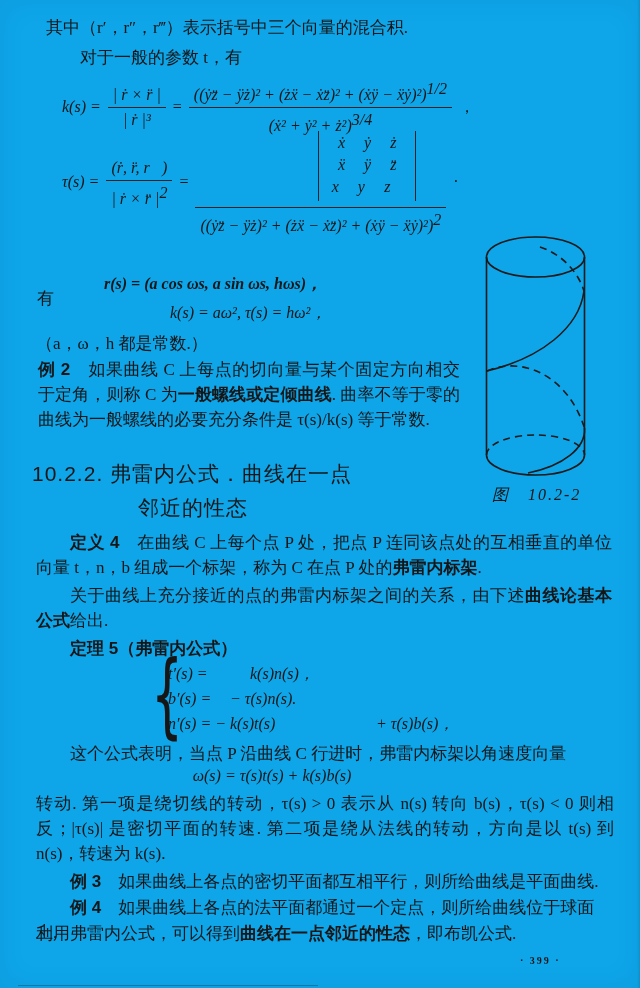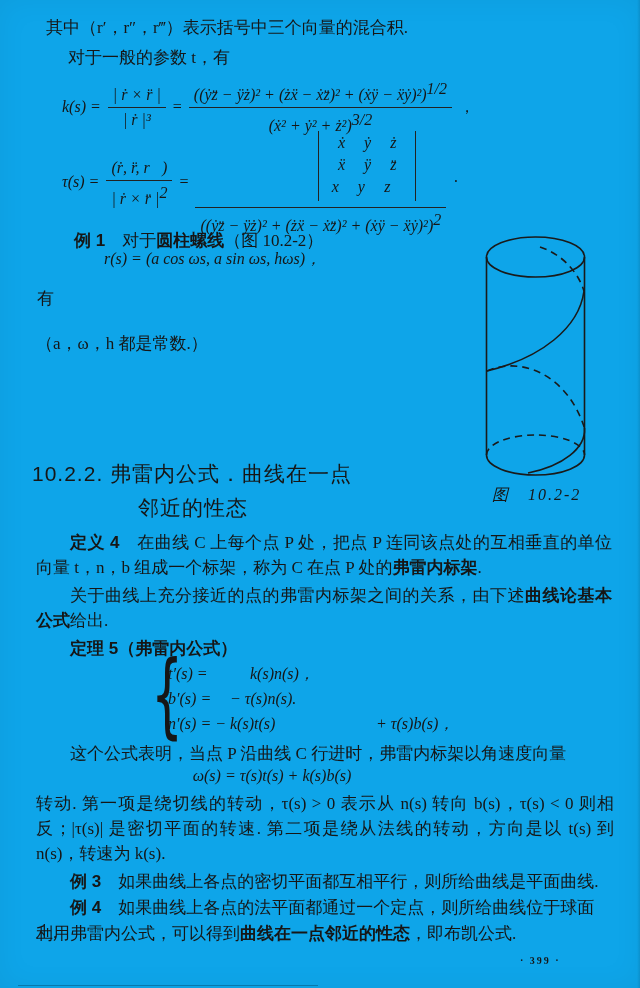--- a/index.html
+++ b/index.html
@@ -55,32 +55,32 @@
   svg .dash{stroke-dasharray:7 5;}
   .scan-edge{position:absolute;right:0;top:0;bottom:0;width:3px;background:linear-gradient(to left,rgba(0,0,0,0.10),transparent);}
   .scan-bottom{position:absolute;left:18px;bottom:2px;width:300px;height:1px;background:rgba(0,0,0,0.25);}
 </style>
 </head>
 <body>
 
 <div class="page">
 
   <div class="abs" style="left:46px;top:15px;width:560px;">其中（r′，r″，r‴）表示括号中三个向量的混合积.</div>
-  <div class="abs" style="left:68px;top:45px;width:520px;">对于一般的参数 t，有</div>
+  <div class="abs" style="left:80px;top:45px;width:520px;">对于一般的参数 t，有</div>
 
   <div class="abs formula" style="left:62px;top:78px;width:560px;">
     <span>k(s) =</span>
     <span class="frac">
       <span class="num">| ṙ × r̈ |</span>
       <span class="den">| ṙ |³</span>
     </span>
     <span class="op">=</span>
     <span class="frac">
       <span class="num"><span>((ẏz̈ − ÿż)² + (żẍ − ẋz̈)² + (ẋÿ − ẍẏ)²)</span><sup>1/2</sup></span>
-      <span class="den"><span>(ẋ² + ẏ² + ż²)</span><sup>3/2</sup></span>
+      <span class="den"><span>(ẋ² + ẏ² + ż²)</span><sup>3/4</sup></span>
     </span>
     <span class="op">，</span>
   </div>
 
   <div class="abs formula" style="left:62px;top:130px;width:570px;">
     <span>τ(s) =</span>
     <span class="frac">
       <span class="num">(ṙ, r̈, r⃛)</span>
       <span class="den"><span>| ṙ × r̈ |</span><sup>2</sup></span>
     </span>
@@ -99,25 +99,26 @@
               <span>y⃛</span>
               <span>z⃛</span>
           </span>
         </span>
       </span>
       <span class="den"><span>((ẏz̈ − ÿż)² + (żẍ − ẋz̈)² + (ẋÿ − ẍẏ)²)</span><sup>2</sup></span>
     </span>
     <span class="op">·</span>
   </div>
 
-  <div class="abs" style="left:74px;top:228px;width:390px;"><span class="b">例 1</span><span>　对于</span><span class="b">圆柱螺线</span><span>（图 10.2-2）</span></div>
-  <div class="abs formula" style="left:104px;top:249px;">r(s) = (a cos ωs,  a sin ωs,  hωs)，</div>
+  <div class="abs formula" style="left:104px;top:274px;font-weight:bold;">r(s) = (a cos ωs,  a sin ωs,  hωs)，</div>
   <div class="abs" style="left:37px;top:286px;">有</div>
+  <div class="abs formula" style="left:170px;top:303px;">k(s) = aω²,  τ(s) = hω²，</div>
   <div class="abs" style="left:36px;top:331px;">（a，ω，h 都是常数.）</div>
 
+  <div class="abs para" style="left:38px;top:357px;width:422px;"><span class="b">例 2</span><span>　如果曲线 C 上每点的切向量与某个固定方向相交于定角，则称 C 为</span><span class="b">一般螺线或定倾曲线</span><span>. 曲率不等于零的曲线为一般螺线的必要充分条件是 τ(s)/k(s) 等于常数.</span></div>
 
   <div class="abs heading" style="left:32px;top:458px;">10.2.2. 弗雷内公式．曲线在一点</div>
   <div class="abs heading" style="left:138px;top:492px;">邻近的性态</div>
 
   <svg class="abs" style="left:483px;top:236px;" width="105" height="250" viewBox="0 0 105 250">
     <ellipse class="ln" cx="52.5" cy="21" rx="49" ry="20"></ellipse>
     <path class="ln" d="M3.5 21 V219"></path>
     <path class="ln" d="M101.5 21 V219"></path>
     <path class="ln dash" d="M3.5 219 A49 20 0 0 1 101.5 219"></path>
     <path class="ln" d="M3.5 219 A49 20 0 0 0 101.5 219"></path>

